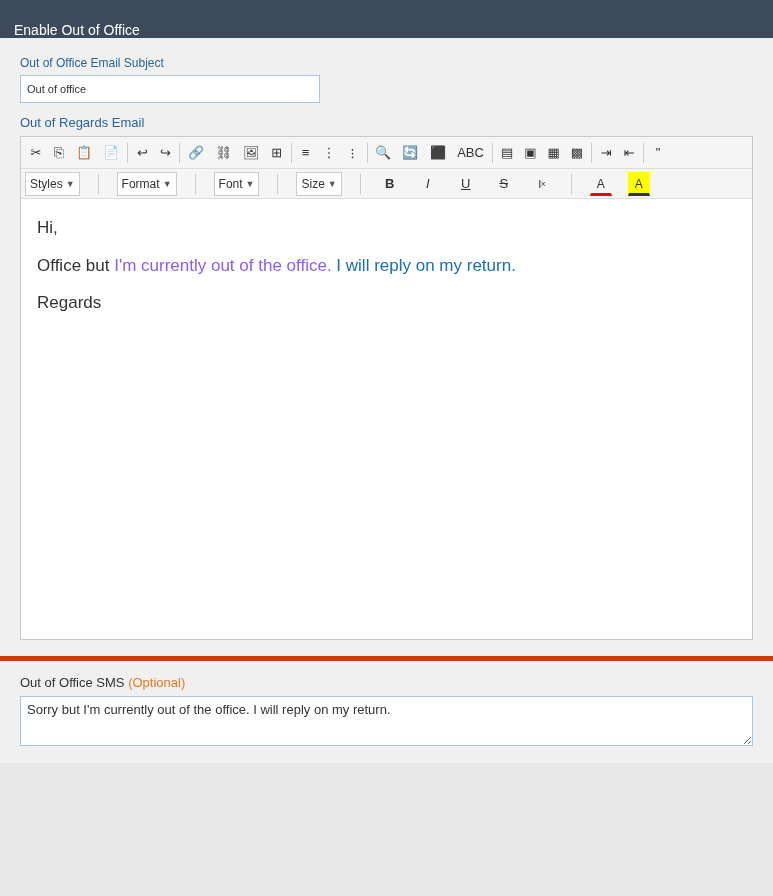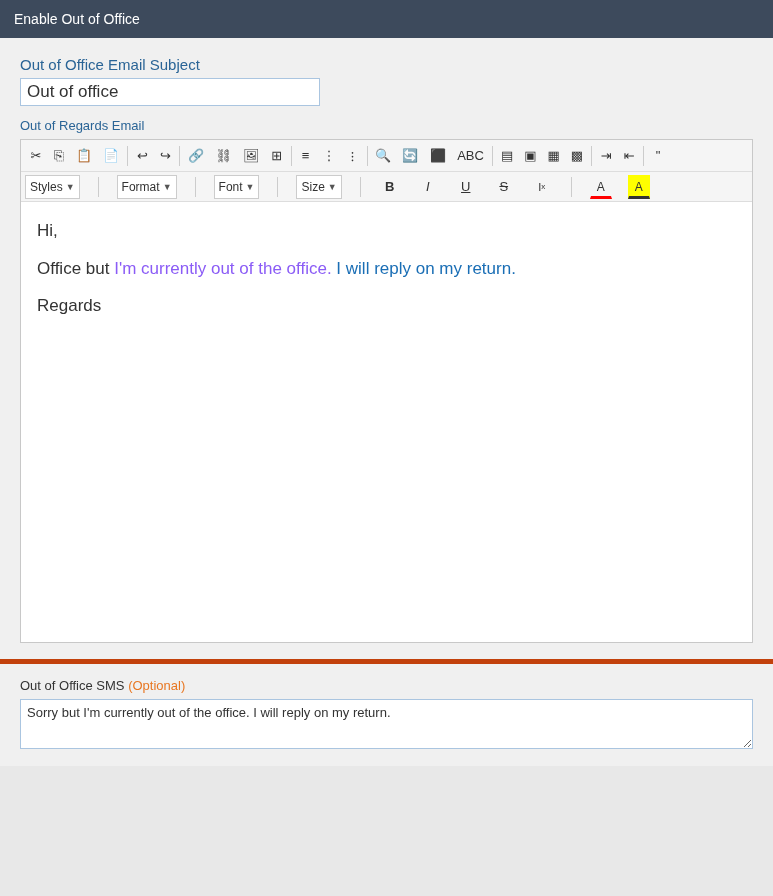--- a/index.html
+++ b/index.html
@@ -7,45 +7,45 @@
       font-family: Arial, sans-serif;
       font-size: 13px;
       background: #e8e8e8;
       width: 773px;
       min-height: 896px;
     }
 
     .header {
       background: #3d4a5c;
       color: #fff;
-      padding: 13px 14px;
+      padding: 0 14px;
       font-size: 14px;
       font-weight: normal;
       height: 38px;
       display: flex;
-      align-items: center;
+      align-items: flex-end;
     }
 
     .content {
       background: #f0f0f0;
       padding: 18px 20px 16px 20px;
     }
 
     .field-label {
       color: #2a6496;
-      font-size: 15px;
+      font-size: 12px;
       margin-bottom: 5px;
     }
 
     .subject-input {
       width: 300px;
       height: 28px;
       border: 1px solid #aac5e0;
       padding: 3px 6px;
-      font-size: 17px;
+      font-size: 11px;
       color: #333;
       outline: none;
       background: #fff;
       display: block;
       margin-bottom: 12px;
     }
 
     .email-label {
       color: #2a6496;
       font-size: 13px;

